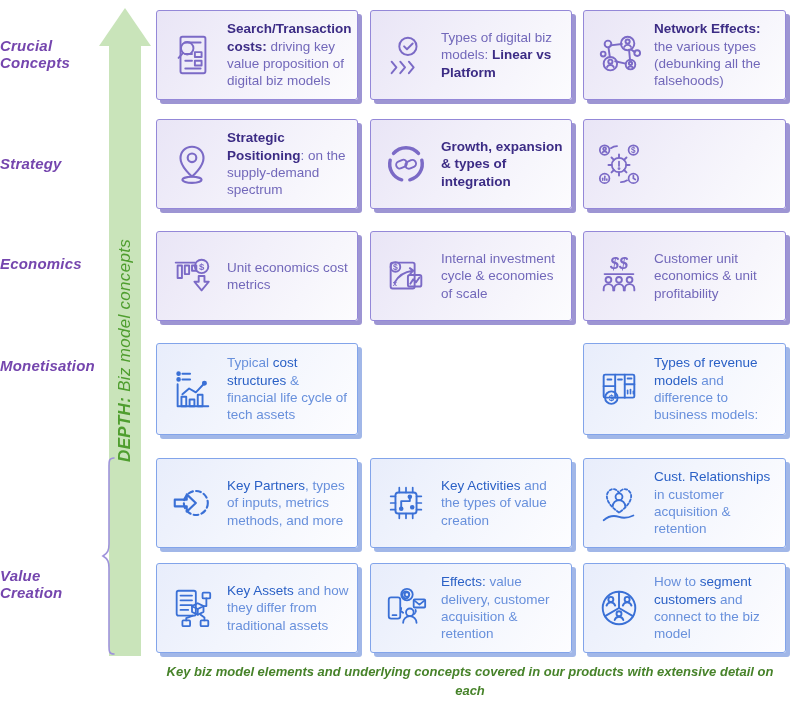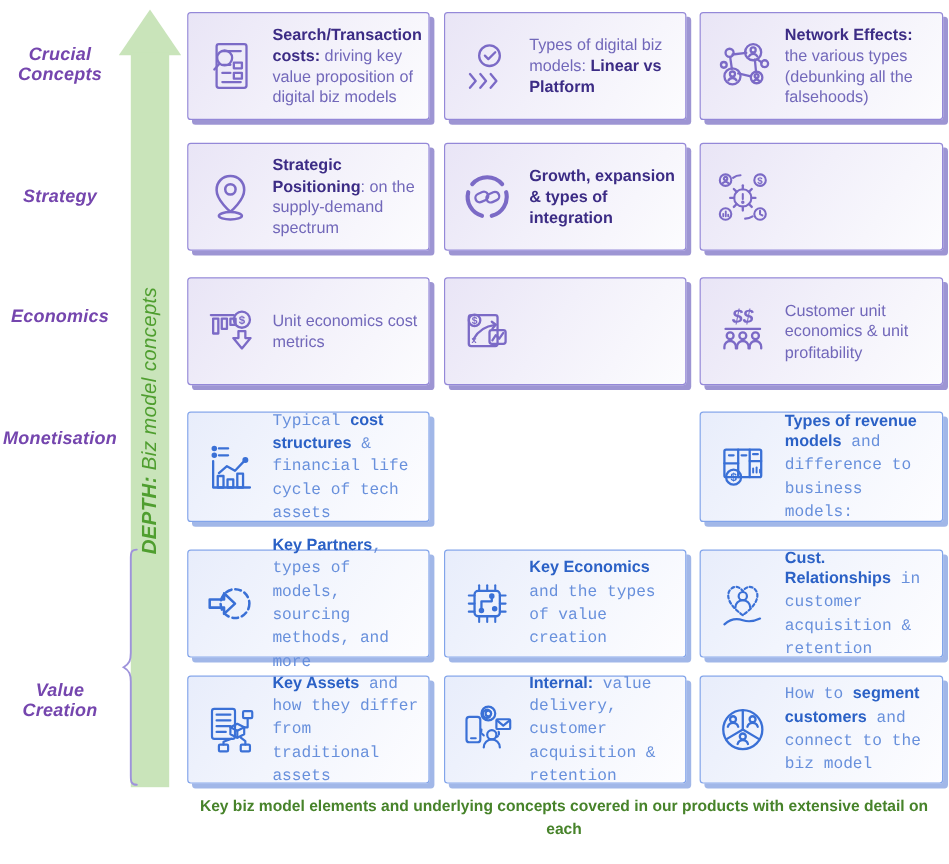--- a/index.html
+++ b/index.html
@@ -2,21 +2,21 @@
 <html><head>
 <meta charset="utf-8">
 <style>
   html,body{margin:0;padding:0;background:#fff;}
   #stage{
     position:relative;width:791px;height:720px;background:#fff;overflow:hidden;
     font-family:"Liberation Sans", sans-serif;
   }
   
   .side-label{
-    position:absolute;left:0;width:100px;text-align:center;
+    position:absolute;left:0;width:100px;text-align:left;
     font-style:italic;font-weight:700;font-size:15px;line-height:1.12;
     color:#7546ae;letter-spacing:.2px;
   }
   
   .arrow-head{
     position:absolute;left:99px;top:8px;width:0;height:0;
     border-left:26px solid transparent;border-right:26px solid transparent;
     border-bottom:38px solid #c9e4ba;
   }
   .arrow-shaft{
@@ -42,30 +42,30 @@
   .card.blue{
     background:linear-gradient(125deg,#e8edfb 0%,#f2f5fd 45%,#fdfdff 100%);
     border:1.4px solid #82a4ea;box-shadow:4px 4px 0 0 rgba(110,145,220,.65);
   }
   .icon{flex:0 0 54px;display:flex;align-items:center;justify-content:center;}
   .card.purple .icon{color:#7b6ac6;}
   .card.blue .icon{color:#3a70d6;}
   .card-text{font-size:13.5px;line-height:1.28;}
   .card.purple .sr{color:#7268ba;}
   .card.purple .sb{color:#3c2c85;font-weight:700;}
-  .card.blue .sr{color:#6890dc;font-family:Liberation Mono, monospace;}
-  .card.blue .sb{color:#2b61c6;font-weight:700;}
+  .card.blue .sr{color:#6890dc;}
+  .card.blue .sb{color:#2b61c6;font-weight:400;}
   
   .c1{left:156px;} .c2{left:370px;} .c3{left:583px;width:203px;}
   .r1{top:10px;} .r2{top:119px;} .r3{top:231px;} .r4{top:343px;height:92px;}
   .r5{top:458px;} .r6{top:563px;}
   
   .caption{
     position:absolute;left:150px;top:663px;width:640px;text-align:center;
-    font-weight:600;font-size:13px;line-height:1.45;color:#47832a;
+    font-style:italic;font-weight:600;font-size:13px;line-height:1.45;color:#47832a;
   }
   svg{display:block;}
   svg text{font-family:"Liberation Sans",sans-serif;}
 </style>
 </head>
 <body>
 
 <div id="stage">
 
   <div class="side-label" style="top:38px"><span>Crucial</span><br><span>Concepts</span></div>
@@ -218,20 +218,21 @@
         <rect x="8" y="10" width="25" height="27" rx="2"></rect>
         <circle cx="13" cy="14.5" r="5"></circle>
           <text x="13" y="17.8" font-size="9" font-weight="bold" fill="currentColor" stroke="none" text-anchor="middle">$</text>
         <path d="M12 31 C16 23.5 23 19.5 31 18.5"></path>
           <polyline points="28,15.8 31.5,18.4 28.6,21.6"></polyline>
         <text x="12.5" y="34.5" font-size="8" font-weight="bold" fill="currentColor" stroke="none" text-anchor="middle">x</text>
         <rect x="26" y="23" width="14" height="12" rx="2"></rect>
           <polyline points="28.5,32 31.5,27.5 34.5,30.5 38,25.5"></polyline>
       </svg>
     </div>
+    <div class="card-text"><span class="sr">Internal investment cycle &amp; economies of scale</span></div>
   </div>
 
   <div class="card purple c3 r3">
     <div class="icon">
       <svg width="46" height="46" viewBox="0 0 48 48" fill="none" stroke="currentColor" stroke-width="2" stroke-linecap="round" stroke-linejoin="round">
         <text x="24" y="17" font-size="17" font-weight="bold" fill="currentColor" stroke="none" text-anchor="middle" font-style="italic">$$</text>
         <line x1="9" y1="22" x2="39" y2="22"></line>
         <circle cx="13" cy="28" r="3"></circle>
           <path d="M8 39 v-1.5 a5 5 0 0 1 10 0 V39"></path>
         <circle cx="24" cy="28" r="3"></circle>
@@ -285,21 +286,21 @@
     <div class="card-text"><span class="sb">Types of revenue models</span><span class="sr"> and difference to business models:</span></div>
   </div>
 
   <div class="card blue c1 r5">
     <div class="icon">
       <svg width="46" height="46" viewBox="0 0 48 48" fill="none" stroke="currentColor" stroke-width="2.2" stroke-linecap="round" stroke-linejoin="round">
         <circle cx="28" cy="24" r="12.5" stroke-dasharray="5 3.4"></circle>
         <path d="M6 20.5 h12.5 v-5.5 l9.5 9 -9.5 9 v-5.5 H6 z"></path>
       </svg>
     </div>
-    <div class="card-text"><span class="sb">Key Partners</span><span class="sr">, types of models, sourcing methods, and more</span></div>
+    <div class="card-text"><span class="sb">Key Partners</span><span class="sr">, types of inputs, metrics methods, and more</span></div>
   </div>
 
   <div class="card blue c2 r5">
     <div class="icon">
       <svg width="46" height="46" viewBox="0 0 48 48" fill="none" stroke="currentColor" stroke-width="2" stroke-linecap="round" stroke-linejoin="round">
         <rect x="13" y="13" width="22" height="22" rx="3"></rect>
         <g stroke-width="1.8">
           <line x1="17" y1="13" x2="17" y2="8"></line>
             <line x1="24" y1="13" x2="24" y2="8"></line>
             <line x1="31" y1="13" x2="31" y2="8"></line>
@@ -312,21 +313,21 @@
           <line x1="35" y1="17" x2="40" y2="17"></line>
             <line x1="35" y1="24" x2="40" y2="24"></line>
             <line x1="35" y1="31" x2="40" y2="31"></line>
         </g>
         <polyline points="19,29 19,22 28,22 28,18.5"></polyline>
           <circle cx="19" cy="30" r="1.4" fill="currentColor"></circle>
           <circle cx="28" cy="17.5" r="1.4" fill="currentColor"></circle>
           <circle cx="30.5" cy="28.5" r="1.4" fill="currentColor"></circle>
       </svg>
     </div>
-    <div class="card-text"><span class="sb">Key Economics</span><span class="sr"> and the types of value creation</span></div>
+    <div class="card-text"><span class="sb">Key Activities</span><span class="sr"> and the types of value creation</span></div>
   </div>
 
   <div class="card blue c3 r5">
     <div class="icon">
       <svg width="46" height="46" viewBox="0 0 48 48" fill="none" stroke="currentColor" stroke-width="1.9" stroke-linecap="round" stroke-linejoin="round">
         <path d="M24 34 C11 25 9 16 13.5 11.5 c3.8 -3.8 8.5 -1.8 10.5 2 c2 -3.8 6.7 -5.8 10.5 -2 C39 16 37 25 24 34 Z" stroke-dasharray="2.6 2.2"></path>
         <circle cx="24" cy="17.5" r="3.6"></circle>
           <path d="M17.5 27.5 a6.5 6.5 0 0 1 13 0"></path>
         <path d="M8 42 q7.5 -6.5 16 -3.5 q7 2.3 15 -1.5"></path>
       </svg>
@@ -365,21 +366,21 @@
           <circle cx="25" cy="10" r="2.4"></circle>
           <path d="M27.4 10 a3.6 3.6 0 1 0 -1 2.8"></path>
         <rect x="32" y="15" width="12" height="8.5" rx="1"></rect>
           <polyline points="32.5,16 38,20.5 43.5,16"></polyline>
         <circle cx="28" cy="28.5" r="4"></circle>
           <path d="M21 39.5 a7 7 0 0 1 14 0"></path>
         <path d="M19 24 q-1 3 2 5" stroke-dasharray="2 2"></path>
           <path d="M34 26 q1 3 -2 4.5" stroke-dasharray="2 2"></path>
       </svg>
     </div>
-    <div class="card-text"><span class="sb">Internal:</span><span class="sr"> value delivery, customer acquisition &amp; retention</span></div>
+    <div class="card-text"><span class="sb">Effects:</span><span class="sr"> value delivery, customer acquisition &amp; retention</span></div>
   </div>
 
   <div class="card blue c3 r6">
     <div class="icon">
       <svg width="46" height="46" viewBox="0 0 48 48" fill="none" stroke="currentColor" stroke-width="2" stroke-linecap="round" stroke-linejoin="round">
         <circle cx="24" cy="24" r="17"></circle>
         <line x1="24" y1="24" x2="24" y2="7"></line>
           <line x1="24" y1="24" x2="9.5" y2="32.5"></line>
           <line x1="24" y1="24" x2="38.5" y2="32.5"></line>
         <circle cx="15.5" cy="15" r="2.6"></circle>

